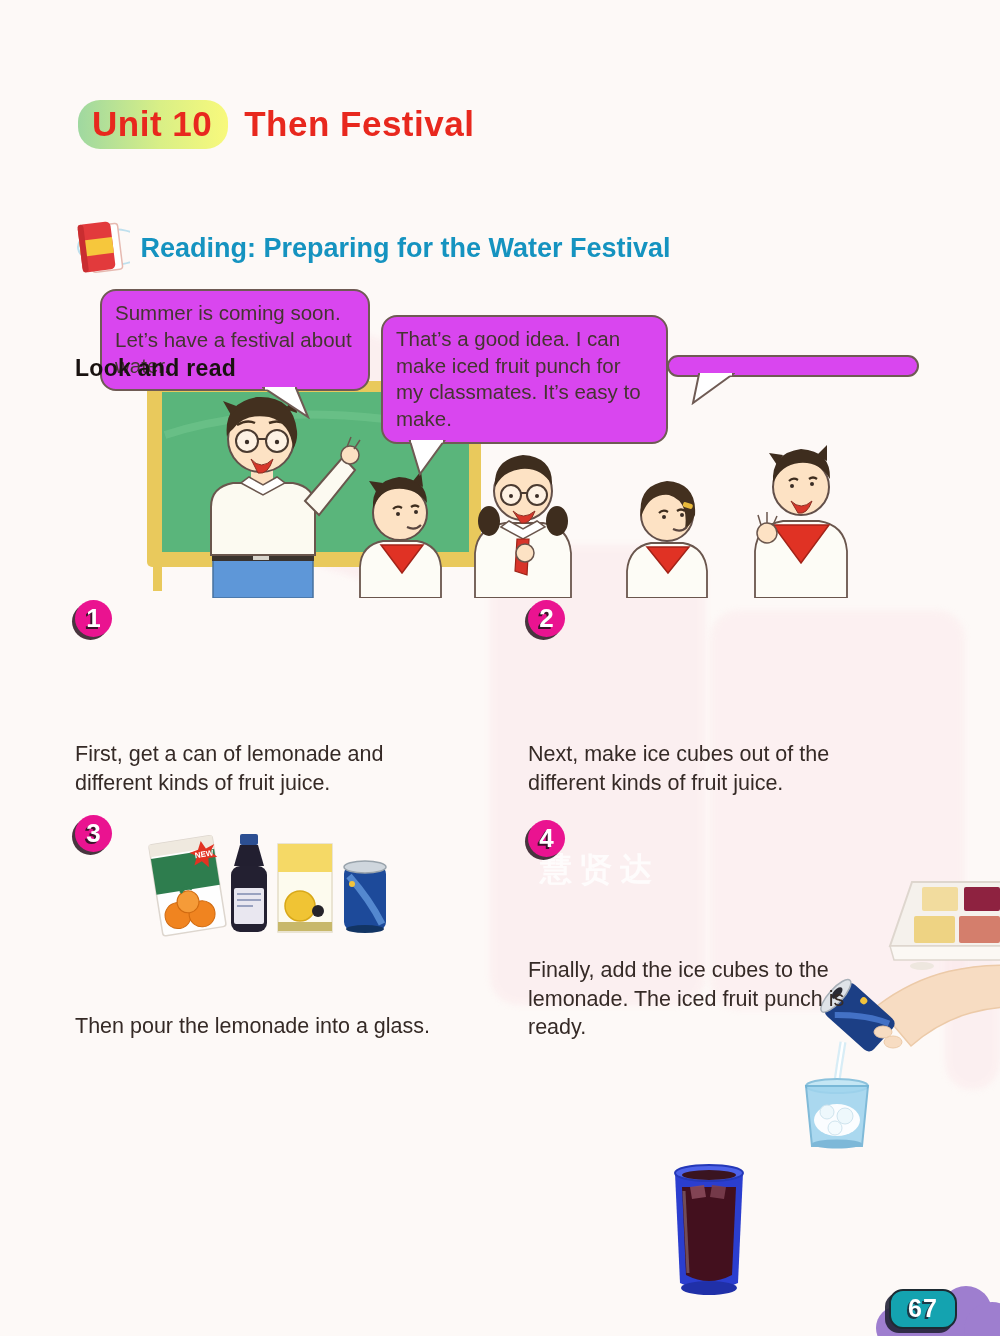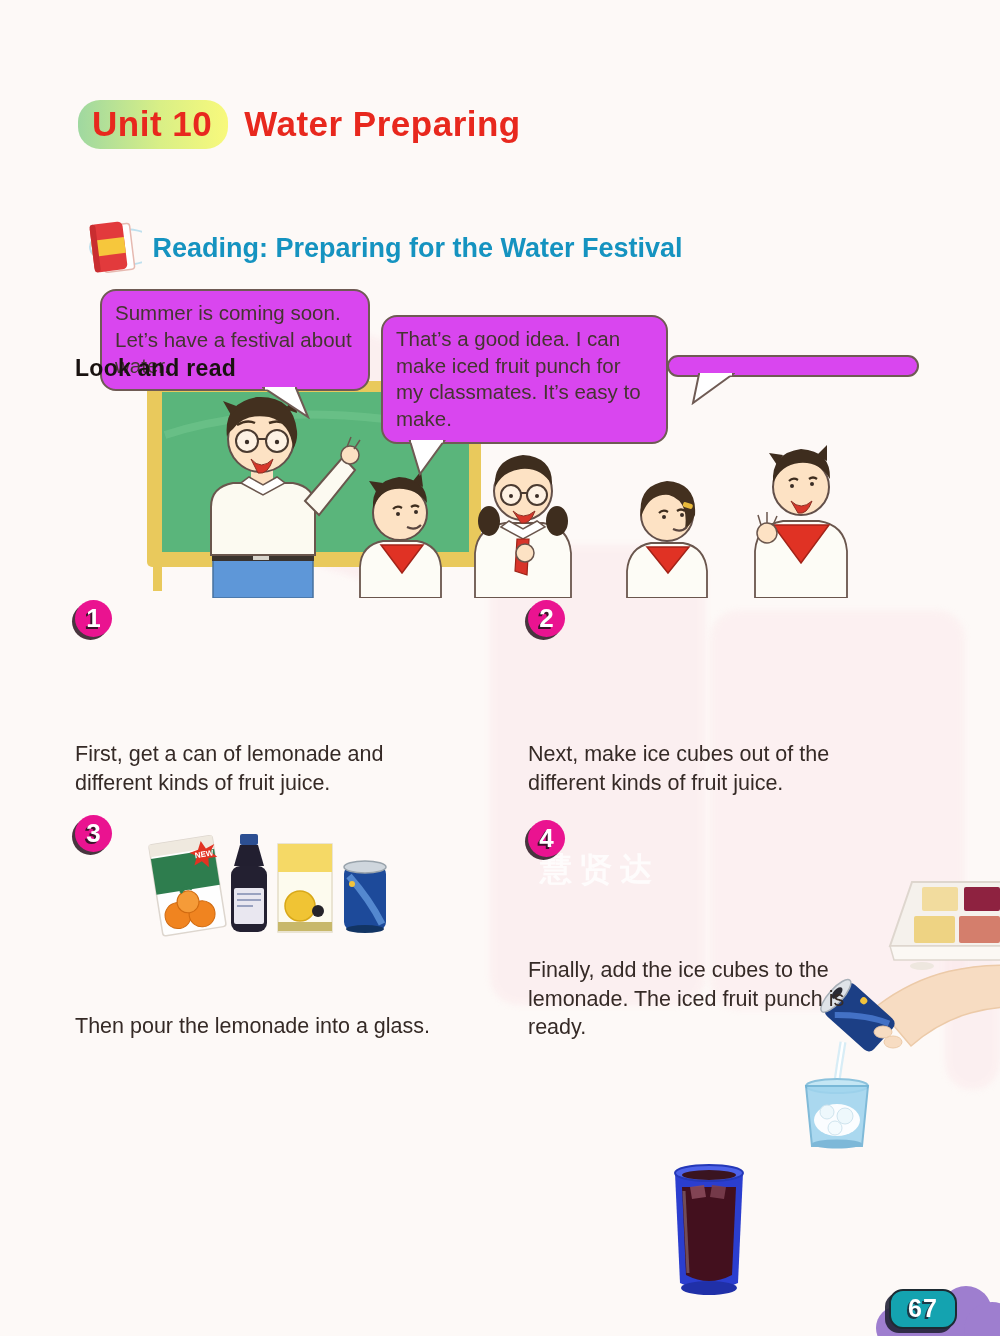--- a/index.html
+++ b/index.html
@@ -59,25 +59,25 @@
 
   
   <div class="wm wm-blob" style="left:275px;top:335px;width:150px;height:235px;transform:rotate(18deg);"></div>
   <div class="wm wm-blob" style="left:490px;top:545px;width:215px;height:460px;opacity:.5;"></div>
   <div class="wm wm-blob" style="left:710px;top:610px;width:255px;height:400px;opacity:.45;"></div>
   <div class="wm wm-blob" style="left:945px;top:900px;width:55px;height:190px;opacity:.5;"></div>
   <div class="wm wm-text" style="left:540px;top:848px;">慧贤达</div>
 
   
   <div class="abs z" style="left:78px;top:100px;">
-    <span class="unit-pill"><span>Unit 10</span></span><span class="unit-title">Water Preparing</span>
+    <span class="unit-pill"><span>Unit 10</span></span><span class="unit-title">Then Festival</span>
   </div>
 
   
-  <div class="abs z" style="left:80px;top:168px;width:820px;">
+  <div class="abs z" style="left:68px;top:168px;width:820px;">
     <svg width="62" height="62" viewBox="0 0 62 62" style="vertical-align:middle;">
       <ellipse cx="44" cy="30" rx="34" ry="18" fill="none" stroke="#bfe0ee" stroke-width="2"></ellipse>
       <g transform="rotate(-7 28 30)">
         <rect x="22" y="9" width="30" height="46" rx="3" fill="#fff" stroke="#e6b9b0" stroke-width="1.5"></rect>
         <rect x="12" y="6" width="33" height="48" rx="5" fill="#e23a3c"></rect>
         <rect x="12" y="22" width="33" height="16" fill="#f6c73c"></rect>
         <rect x="12" y="6" width="6" height="48" rx="3" fill="#c92d30"></rect>
       </g>
     </svg>
     <span class="reading-title" style="vertical-align:middle;margin-left:6px;">Reading: Preparing for the Water Festival</span>

